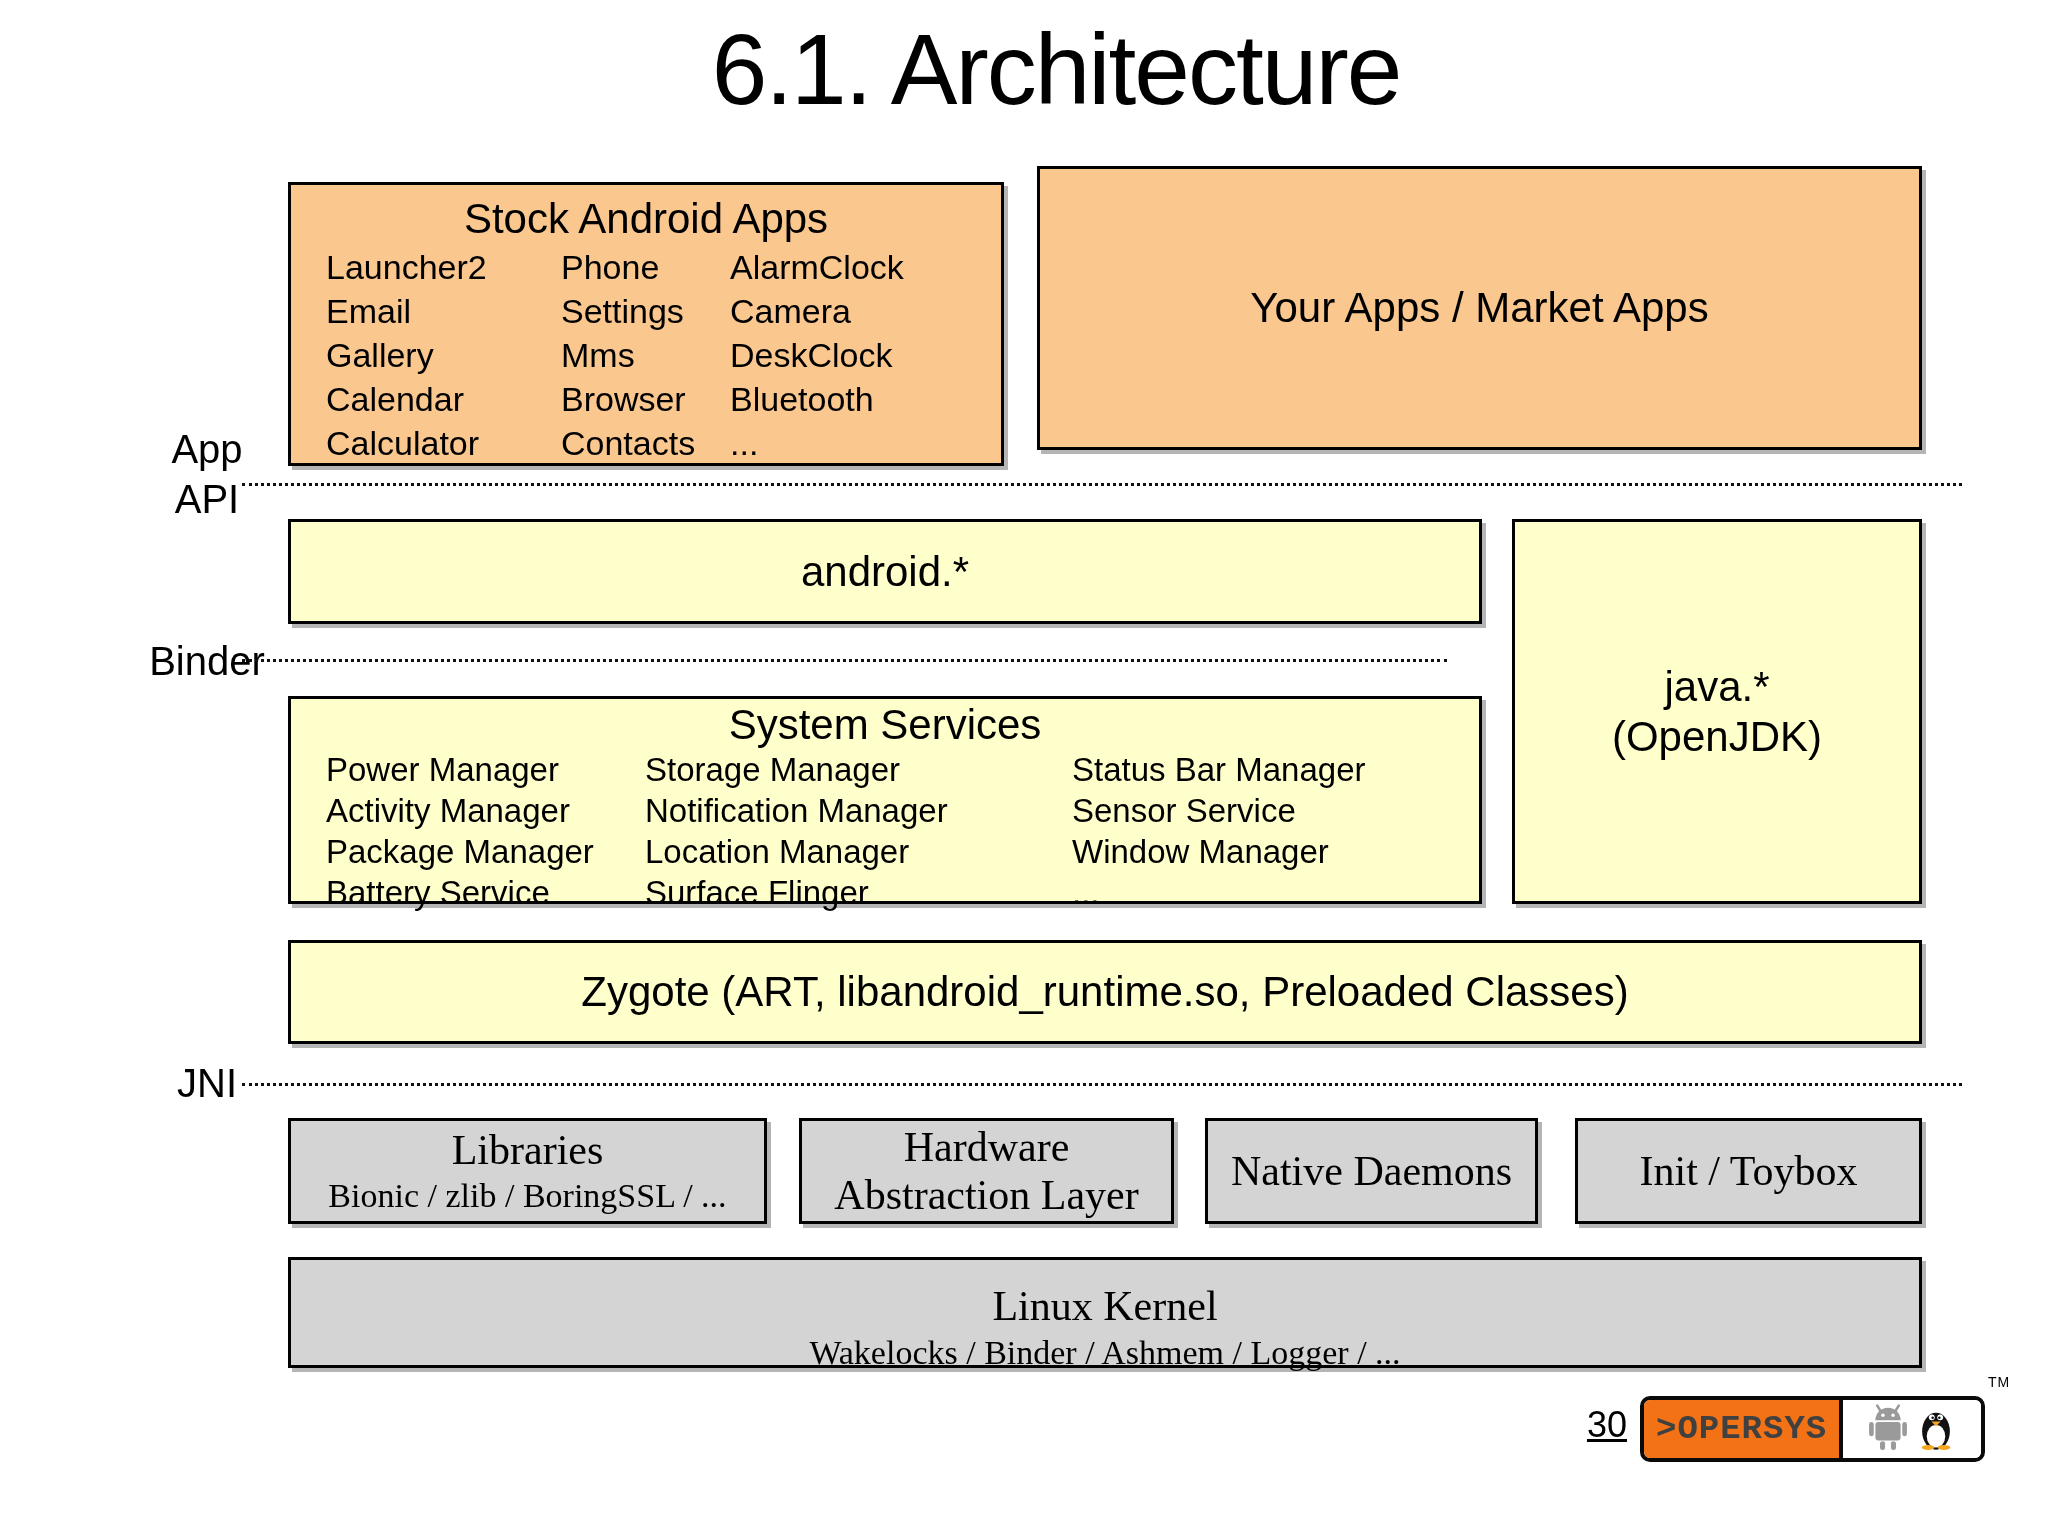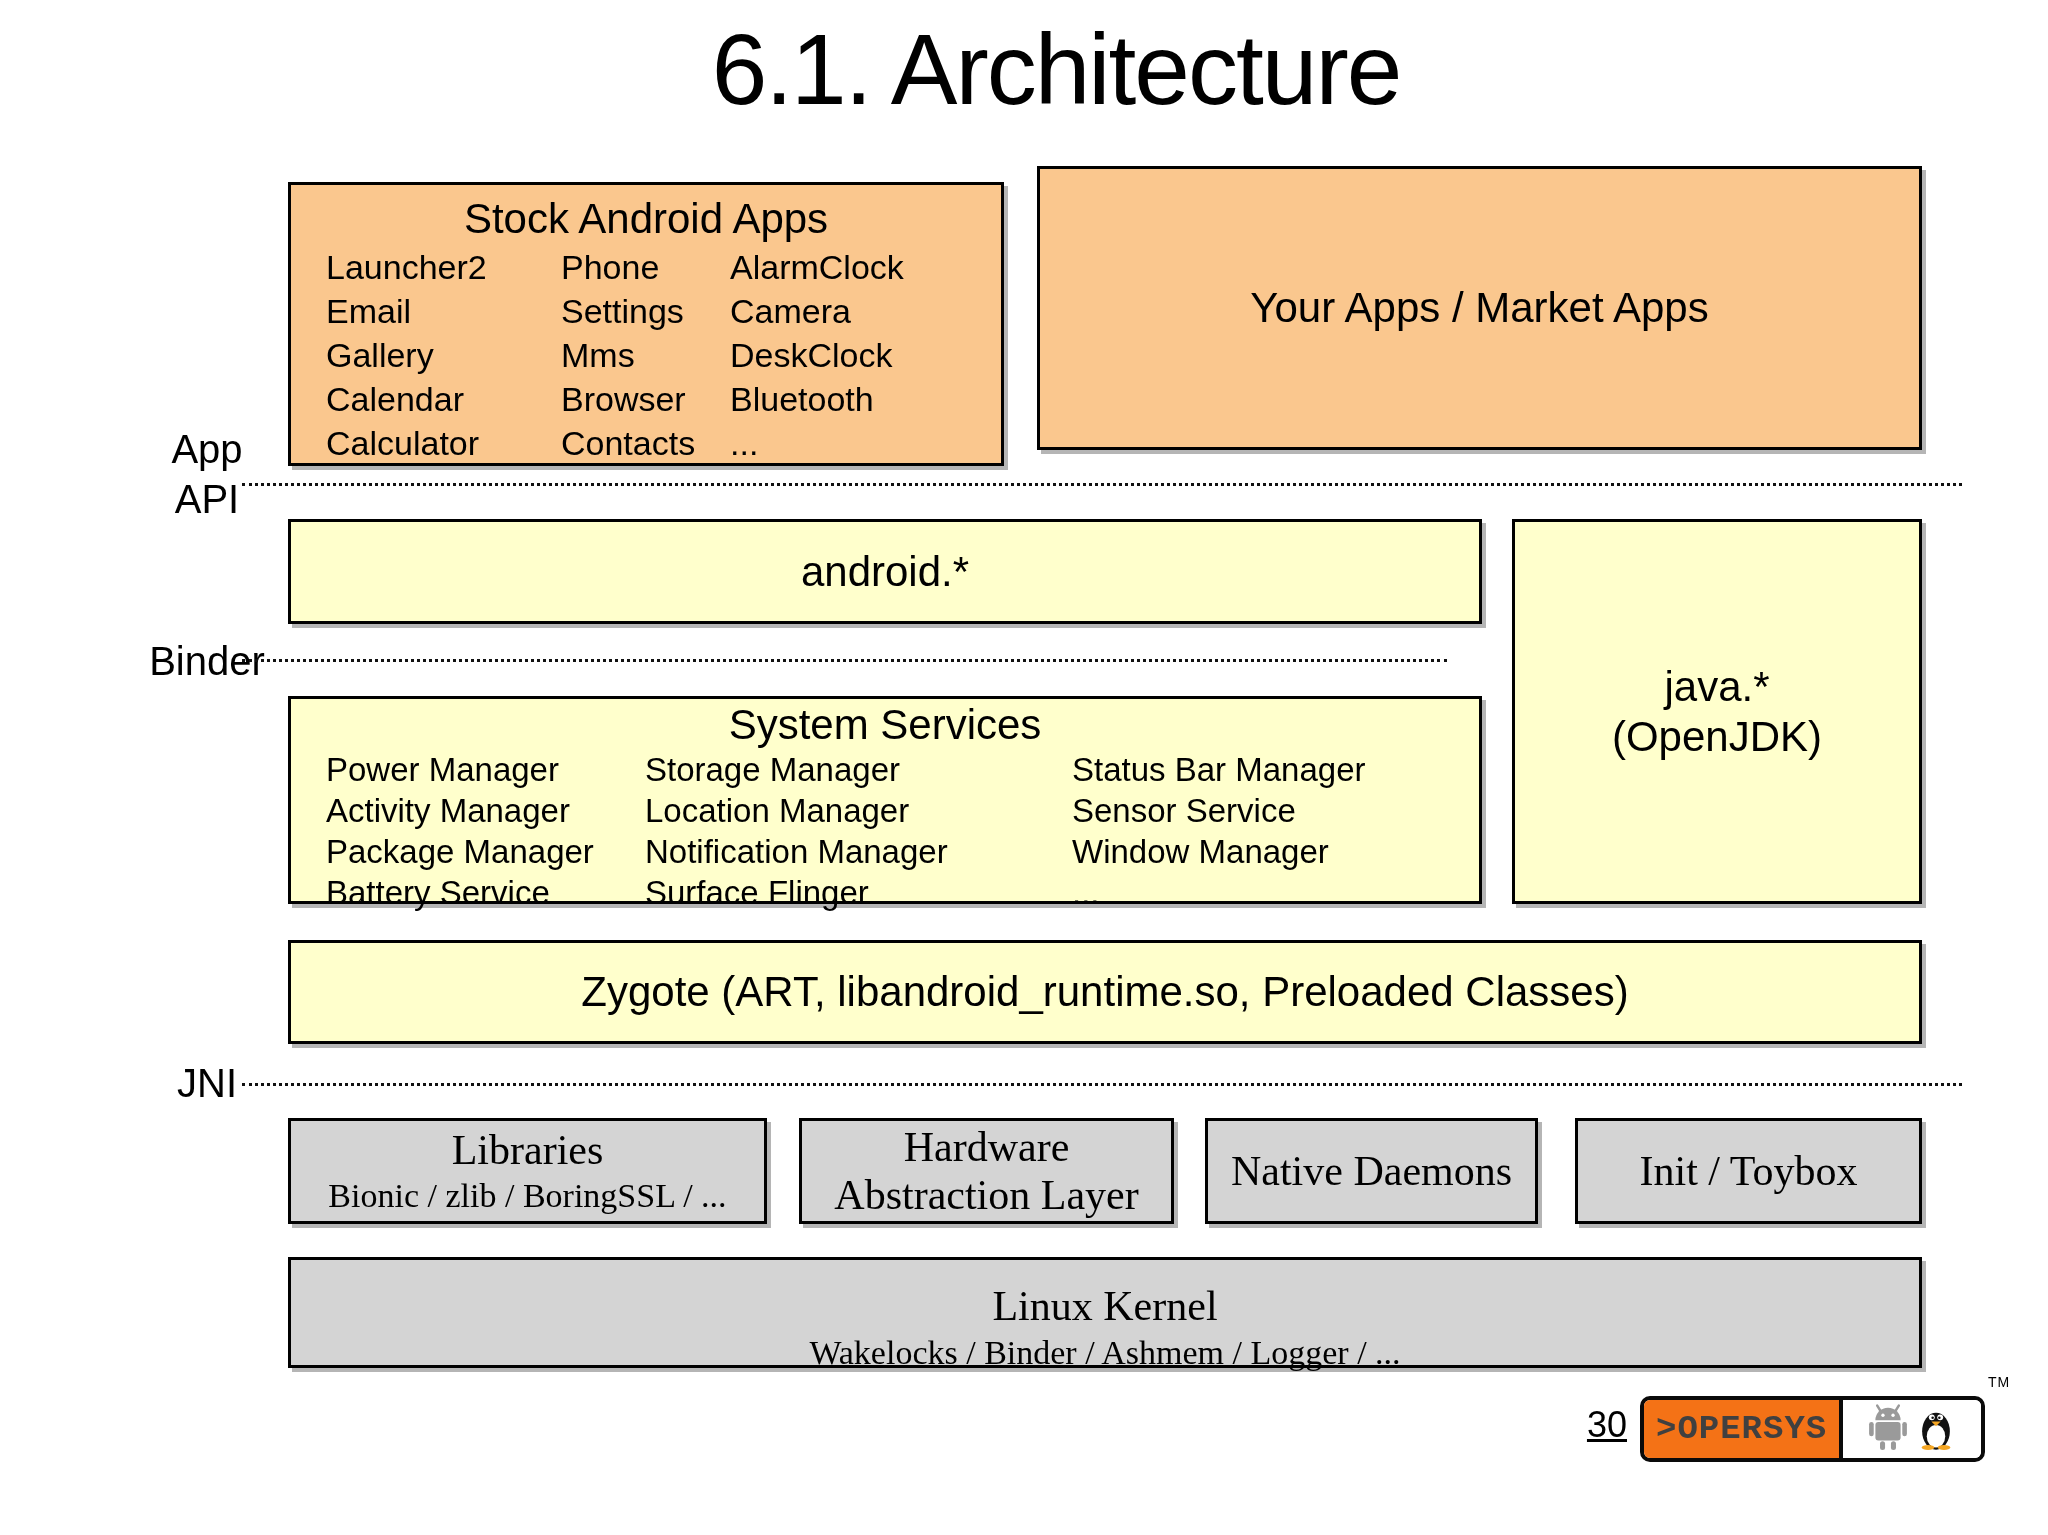--- a/index.html
+++ b/index.html
@@ -138,22 +138,22 @@
     <div class="box-heading" style="padding-top:2px;line-height:48px;">System Services</div>
     <div class="cols">
       <div class="col sys-col1">
         <div>Power Manager</div>
         <div>Activity Manager</div>
         <div>Package Manager</div>
         <div>Battery Service</div>
       </div>
       <div class="col sys-col2">
         <div>Storage Manager</div>
+        <div>Notification Manager</div>
         <div>Location Manager</div>
-        <div>Notification Manager</div>
         <div>Surface Flinger</div>
       </div>
       <div class="col">
         <div>Status Bar Manager</div>
         <div>Sensor Service</div>
         <div>Window Manager</div>
         <div>...</div>
       </div>
     </div>
   </div>

